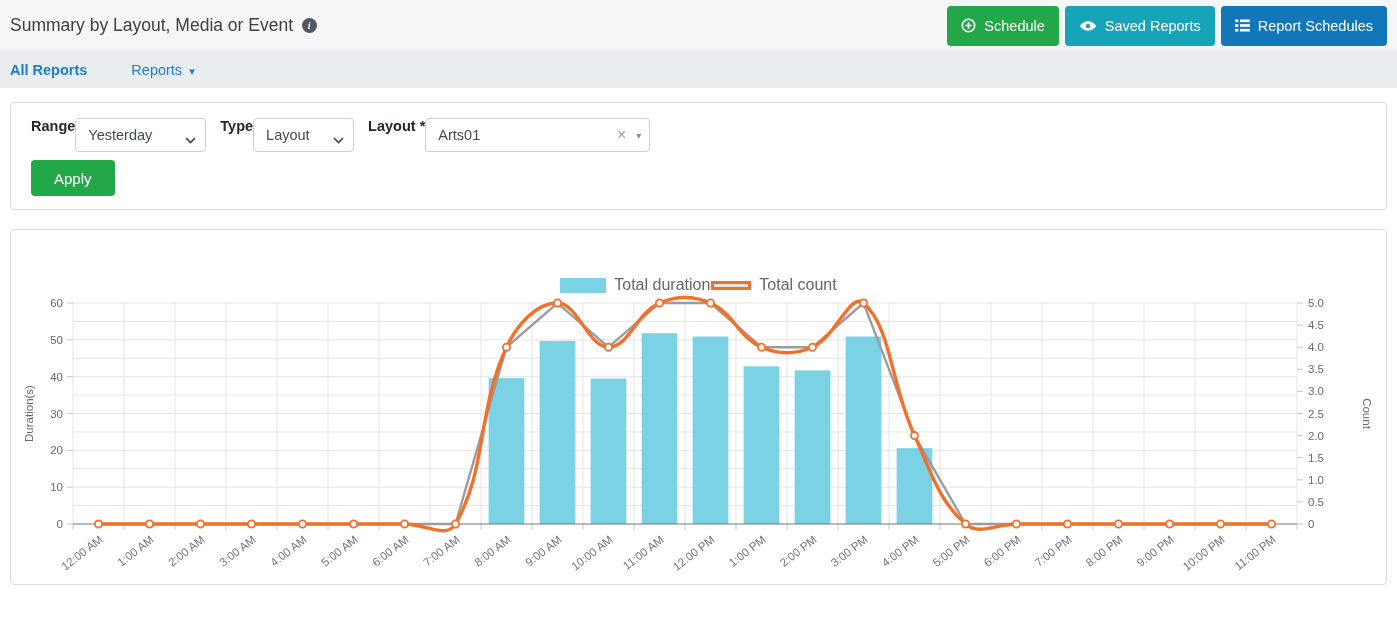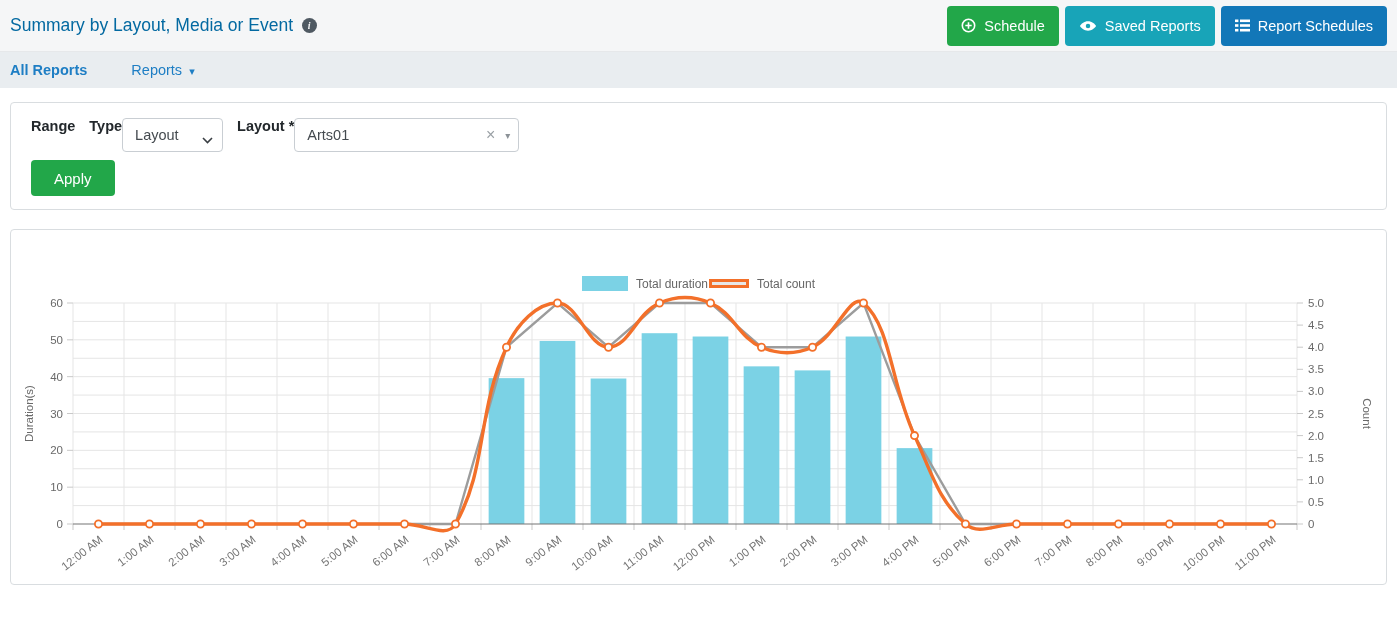--- a/index.html
+++ b/index.html
@@ -6,21 +6,21 @@
   html, body { width: 1397px; height: 619px; overflow: hidden; }
   body { font-family: "Liberation Sans", sans-serif; background: #ffffff; }
 
   
   .titlebar {
     height: 52px; background: #f5f6f7; border-bottom: 1px solid #e6e8ea;
     display: flex; align-items: center; justify-content: space-between;
     padding: 0 10px;
   }
   .title-wrap { display: flex; align-items: center; gap: 9px; }
-  .page-title { font-size: 17.5px; color: #0369a1; }
+  .page-title { font-size: 17.5px; color: #404040; }
   .info-icon {
     width: 15px; height: 15px; border-radius: 50%; background: #4f5962;
     color: #f5f6f7; font-size: 10px; font-weight: bold; font-style: italic;
     display: inline-flex; align-items: center; justify-content: center;
     font-family: "Liberation Serif", serif; padding-right: 1px;
   }
   .header-buttons { display: flex; gap: 6px; }
   .btn {
     display: inline-flex; align-items: center; gap: 8px; border: none;
     color: #fff; font-size: 14.5px; padding: 0 14px; height: 40px;
@@ -57,21 +57,21 @@
   .apply-btn {
     margin-top: 8px; height: 36px; padding: 0 23px; border: none; border-radius: 4px;
     color: #fff; font-size: 15px; cursor: pointer; font-family: inherit; width: fit-content;
   }
 
   
   .chart-card { position: relative; margin: 19px 10px 0; height: 356px; overflow: hidden; }
   .legend {
     position: absolute; top: 46px; left: 0; right: 0; z-index: 2;
     display: flex; justify-content: center; align-items: center; gap: 1px;
-    font-size: 12px; color: #666;
+    font-size: 16px; color: #666;
   }
   .legend-item { display: flex; align-items: center; gap: 8px; cursor: pointer; }
   .swatch-duration { width: 46px; height: 15px; }
   .swatch-count { width: 40px; height: 9px; background: #e7e7e7; }
   #chart-svg { position: absolute; left: 0; top: 0; }
 </style>
 </head>
 <body>
 
 <div class="titlebar">
@@ -121,20 +121,28 @@
   <a class="nav-link" style="color: rgb(30, 126, 196);">
     <span>Reports</span>
     <span class="caret-down">▾</span>
   </a>
 </div>
 
 <div class="card filter-card">
   <div class="filter-row">
     <div class="field">
       <span class="field-label">Range</span>
+      <div class="select-box w-range">
+        <span>Yesterday</span>
+        <span class="select-chevron">
+          <svg width="11" height="7" viewBox="0 0 11 7">
+              <path d="M1 1l4.5 4.5L10 1" fill="none" stroke="#3a3f44" stroke-width="1.6"></path>
+            </svg>
+        </span>
+      </div>
     </div>
     <div class="field">
       <span class="field-label">Type</span>
       <div class="select-box w-type">
         <span>Layout</span>
         <span class="select-chevron">
           <svg width="11" height="7" viewBox="0 0 11 7">
               <path d="M1 1l4.5 4.5L10 1" fill="none" stroke="#3a3f44" stroke-width="1.6"></path>
             </svg>
         </span>

